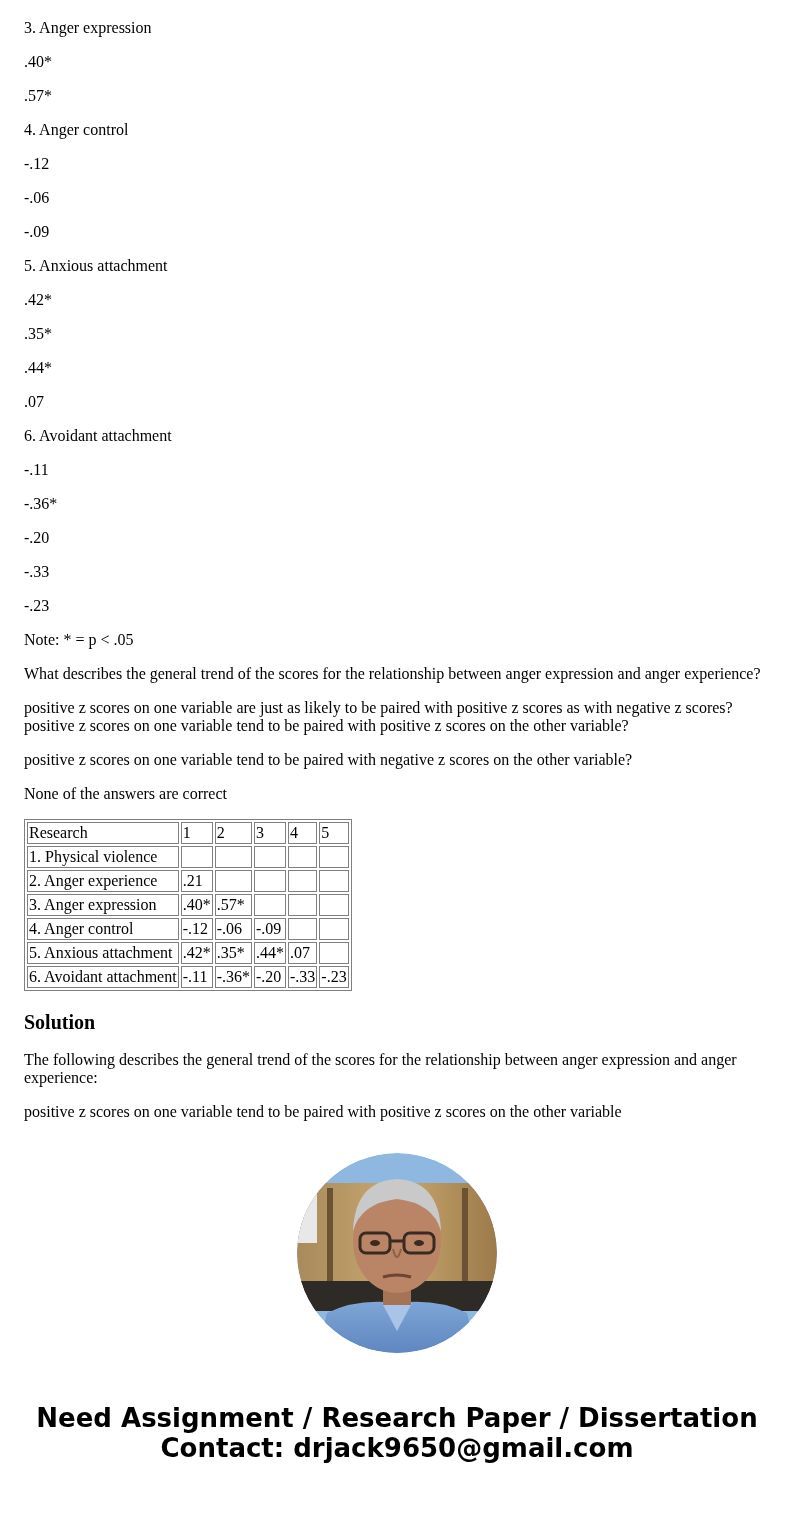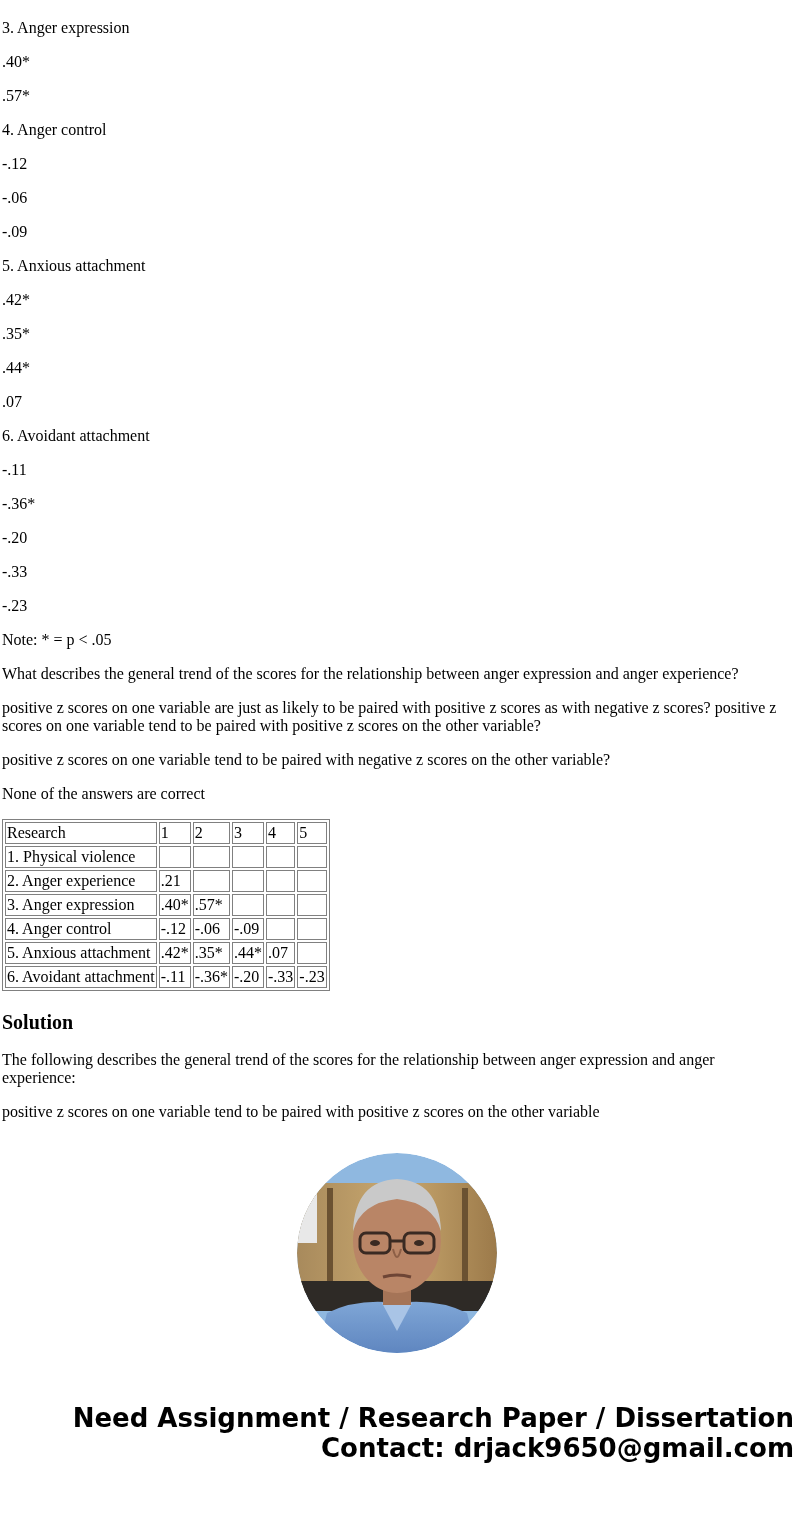--- a/index.html
+++ b/index.html
@@ -5,21 +5,21 @@
     html, body { margin: 0; padding: 0; background: #ffffff; }
     body {
       width: 794px;
       height: 1523px;
       position: relative;
       font-family: "Liberation Serif", serif;
       font-size: 16px;
       color: #000;
       overflow: hidden;
     }
-    .content { padding: 0 2px; }
+    .content { padding: 0 24px; }
     p { margin: 0 0 16px 0; line-height: 18px; }
     .first { margin-top: 19px; }
     table.corr {
       border: 1px solid #808080;
       border-spacing: 2px;
       border-collapse: separate;
       margin: 0 0 16px 0;
       font-size: 16px;
       font-family: "Liberation Serif", serif;
     }
@@ -45,21 +45,21 @@
       width: 200px;
       height: 200px;
       border-radius: 50%;
       overflow: hidden;
     }
     .promo {
       position: absolute;
       left: 0;
       top: 1403px;
       width: 794px;
-      text-align: right;
+      text-align: center;
       font-family: "DejaVu Sans", sans-serif;
       font-weight: bold;
       font-size: 26px;
       line-height: 30px;
       color: #000;
     }
   </style>
 </head>
 <body>
 

